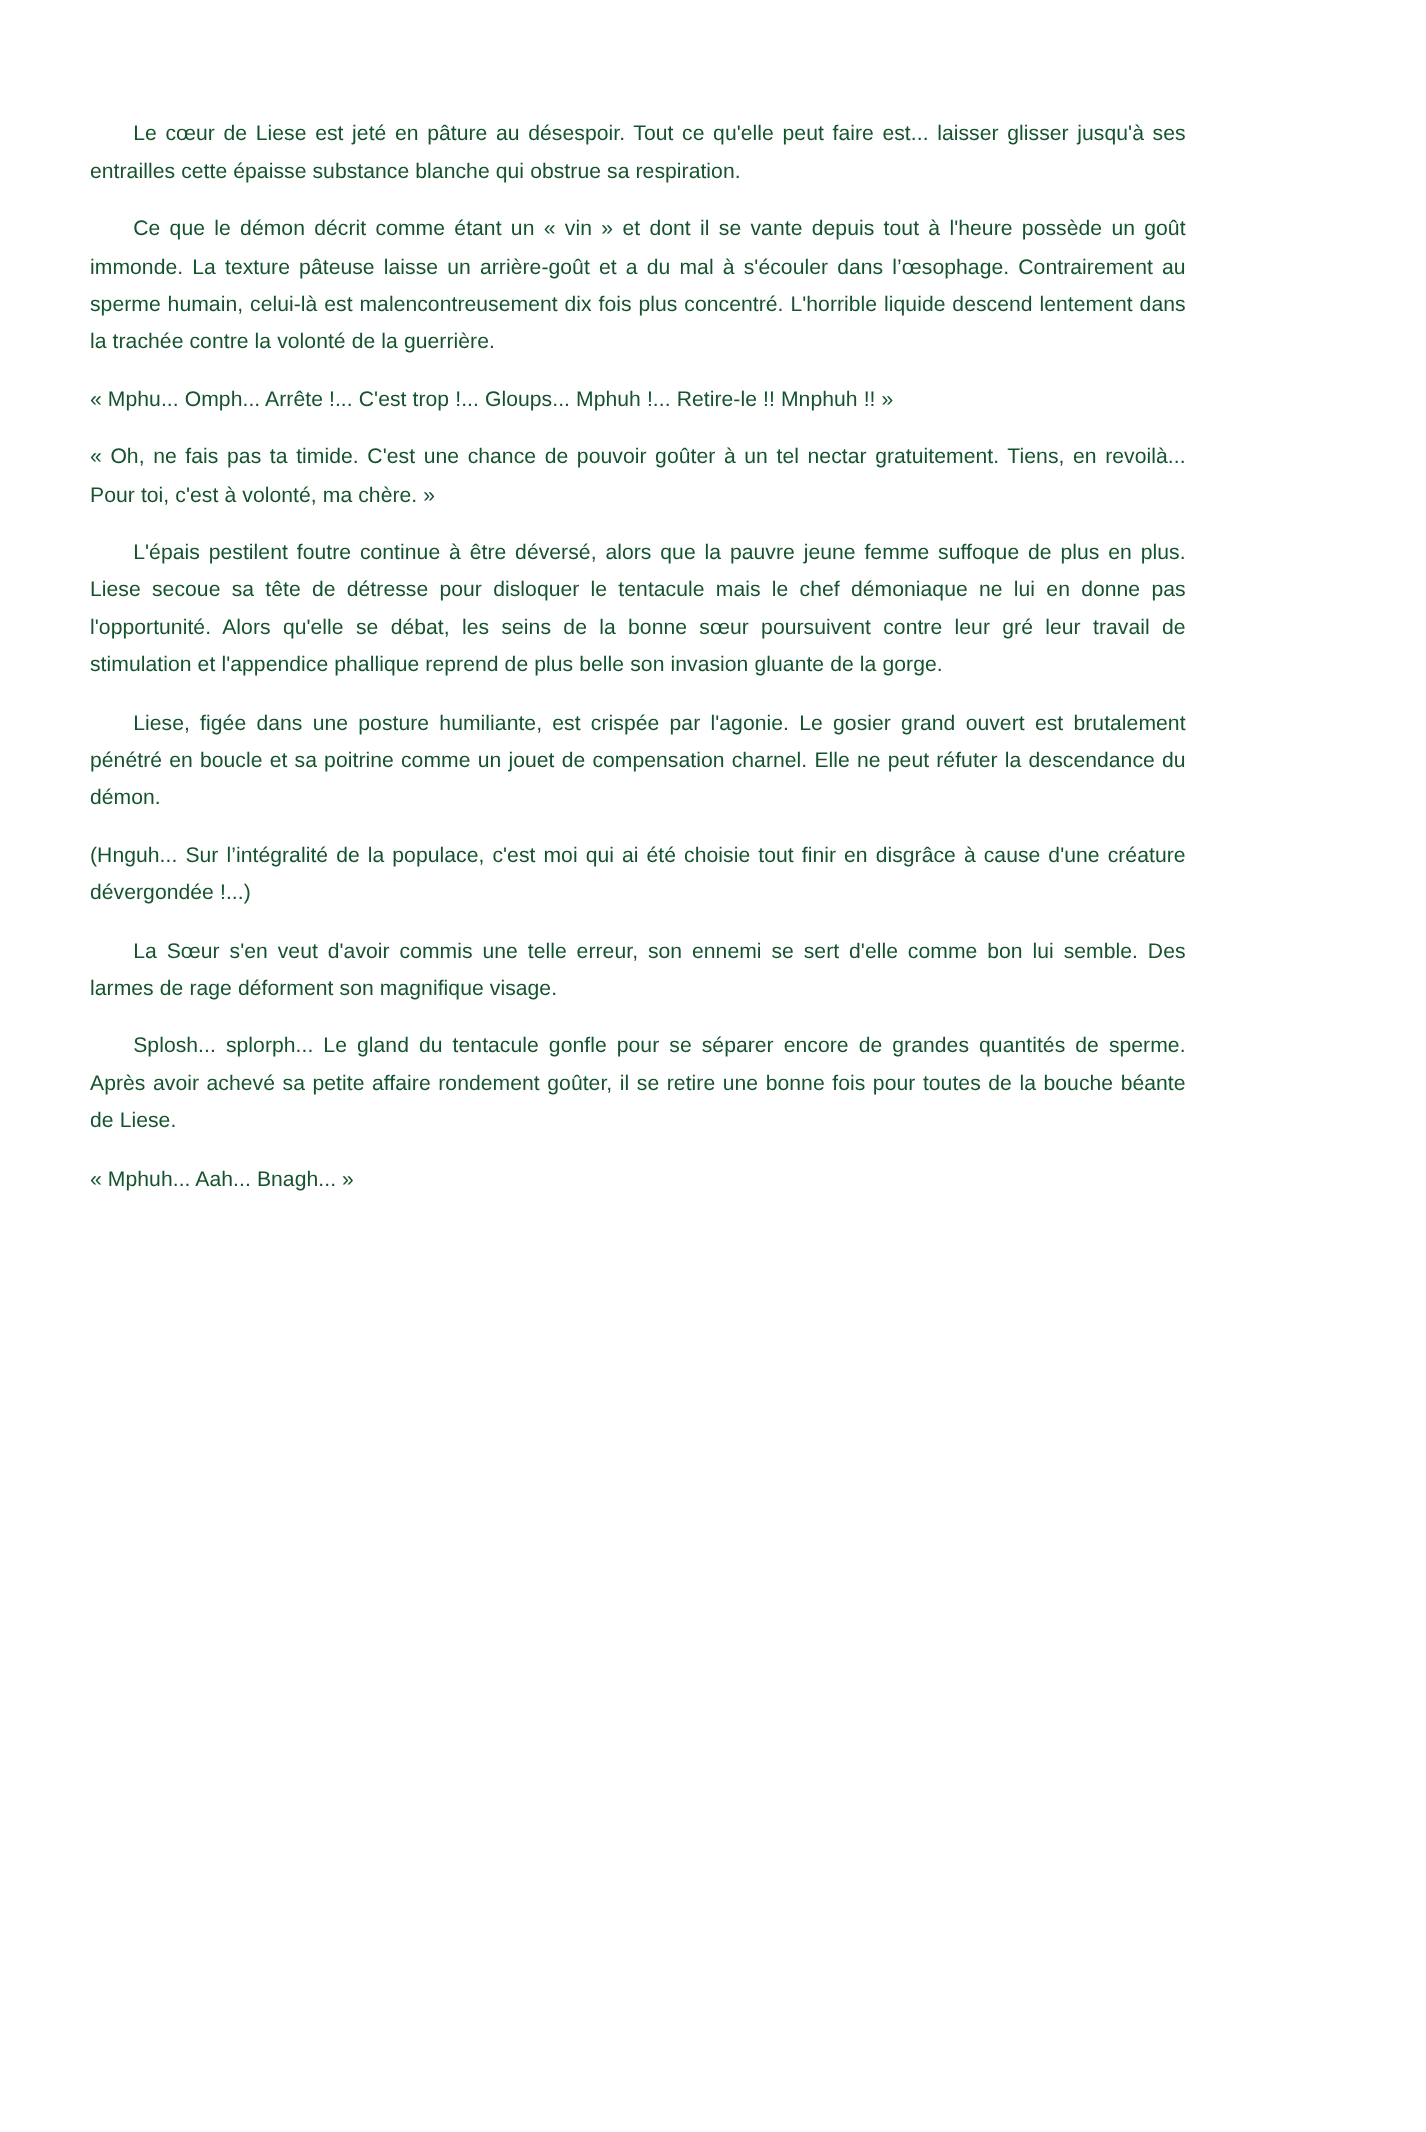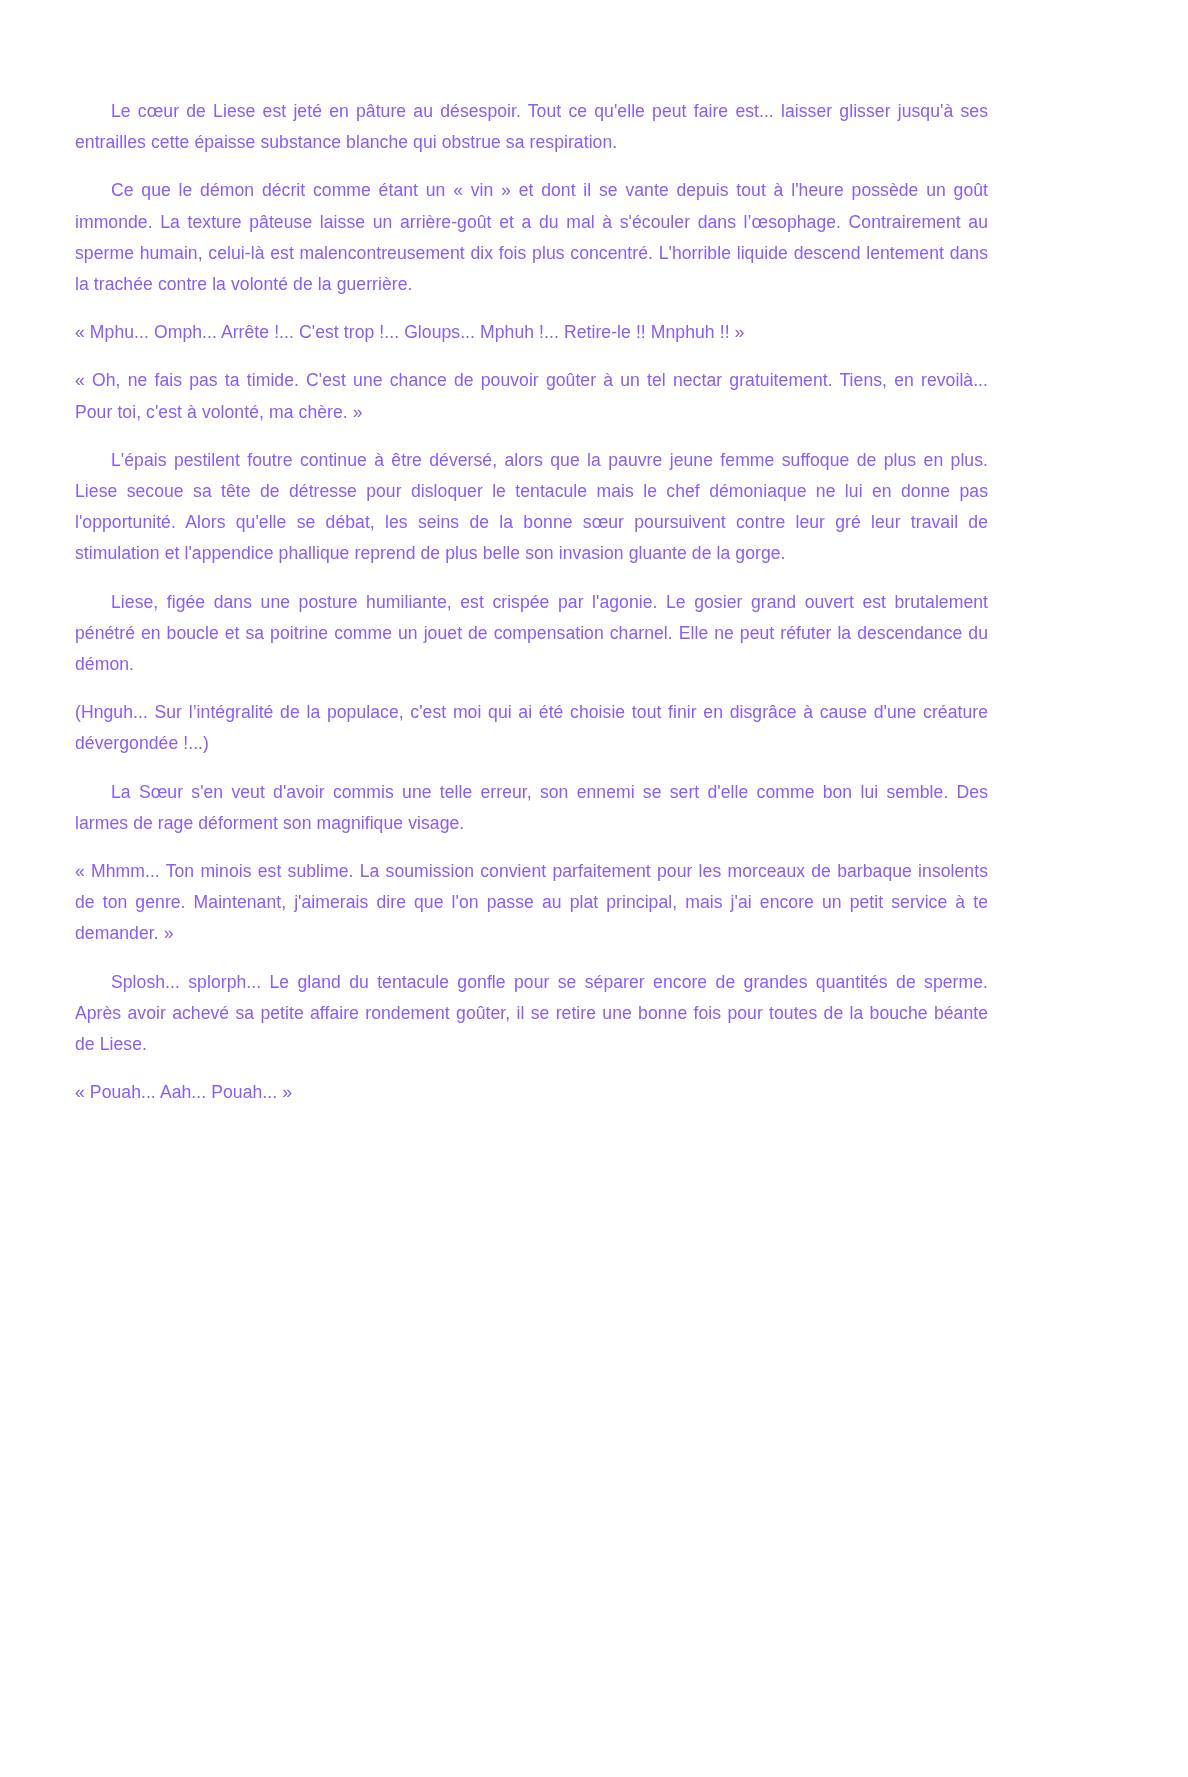--- a/index.html
+++ b/index.html
@@ -25,21 +25,21 @@
     left: 75px;
     top: 96px;
     width: 913px;
   }
   .para {
     font-size: 17.6px;
     line-height: 31.2px;
     text-align: justify;
     text-justify: inter-word;
     margin: 0 0 17px 0;
-    color: #8b5cf6;
+    color: #14532d;
     letter-spacing: 0.05px;
     word-spacing: 0.1px;
     hyphens: none;
   }
   .para.indent {
     text-indent: 36px;
   }
 </style>
 </head>
 <body>
@@ -57,21 +57,20 @@
 
     <p class="para indent">L'épais pestilent foutre continue à être déversé, alors que la pauvre jeune femme suffoque de plus en plus. Liese secoue sa tête de détresse pour disloquer le tentacule mais le chef démoniaque ne lui en donne pas l'opportunité. Alors qu'elle se débat, les seins de la bonne sœur poursuivent contre leur gré leur travail de stimulation et l'appendice phallique reprend de plus belle son invasion gluante de la gorge.</p>
 
 
     <p class="para indent">Liese, figée dans une posture humiliante, est crispée par l'agonie. Le gosier grand ouvert est brutalement pénétré en boucle et sa poitrine comme un jouet de compensation charnel. Elle ne peut réfuter la descendance du démon.</p>
 
     <p class="para">(Hnguh... Sur l’intégralité de la populace, c'est moi qui ai été choisie tout finir en disgrâce à cause d'une créature dévergondée !...)</p>
 
     <p class="para indent">La Sœur s'en veut d'avoir commis une telle erreur, son ennemi se sert d'elle comme bon lui semble. Des larmes de rage déforment son magnifique visage.</p>
 
-    <p class="para">« Mhmm... Ton minois est sublime. La soumission convient parfaitement pour les morceaux de barbaque insolents de ton genre. Maintenant, j'aimerais dire que l'on passe au plat principal, mais j'ai encore un petit service à te demander. »</p>
 
 
     <p class="para indent">Splosh... splorph... Le gland du tentacule gonfle pour se séparer encore de grandes quantités de sperme. Après avoir achevé sa petite affaire rondement goûter, il se retire une bonne fois pour toutes de la bouche béante de Liese.</p>
 
-    <p class="para">« Pouah... Aah... Pouah... »</p>
+    <p class="para">« Mphuh... Aah... Bnagh... »</p>
 
   </div>
 </div>
 
 </body></html>

